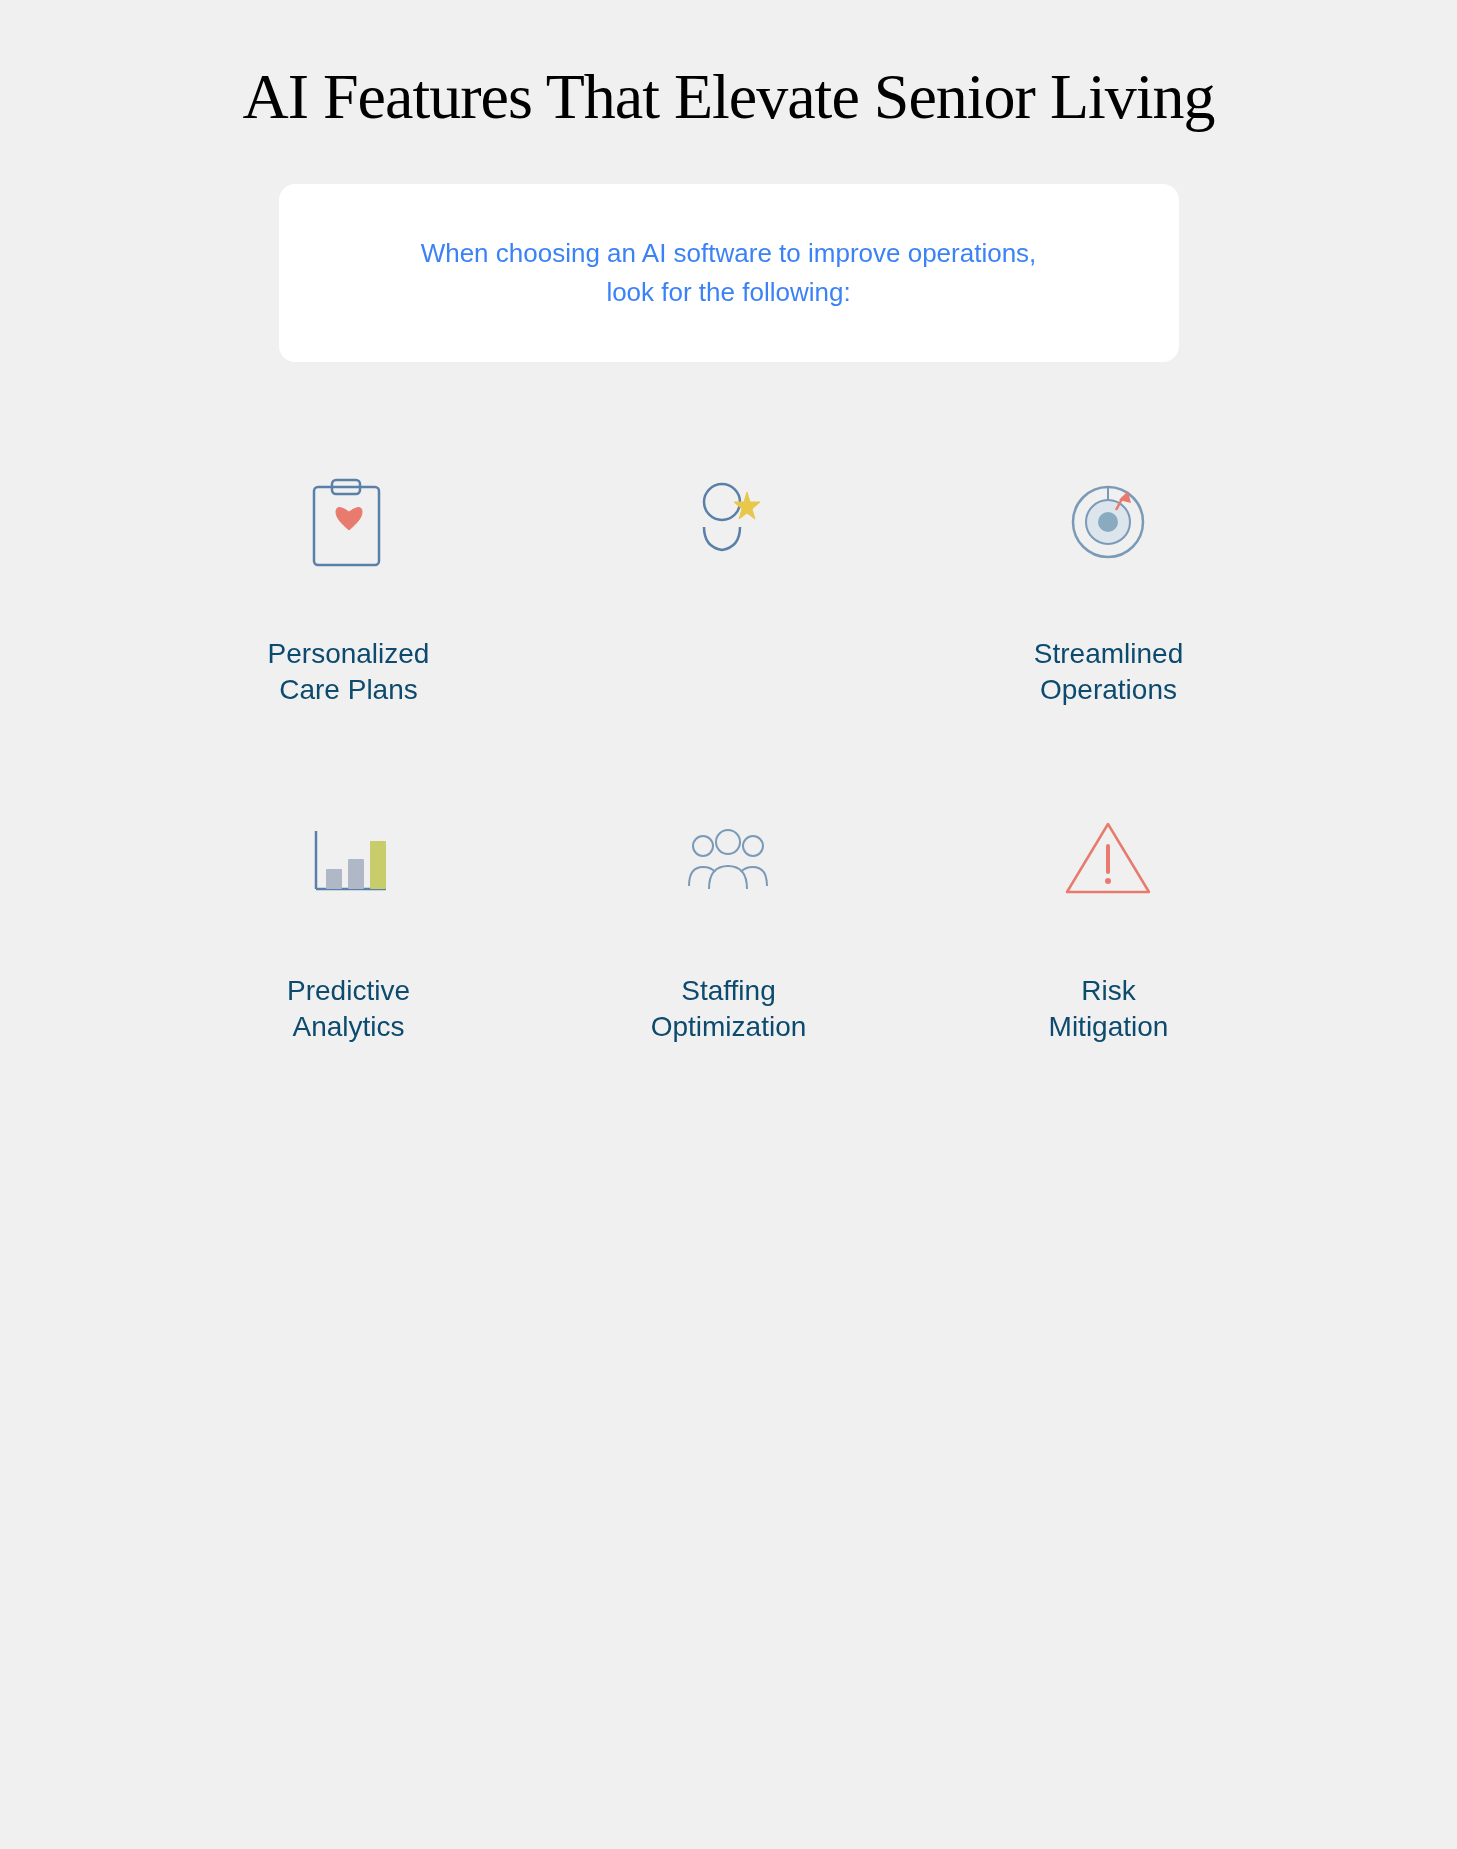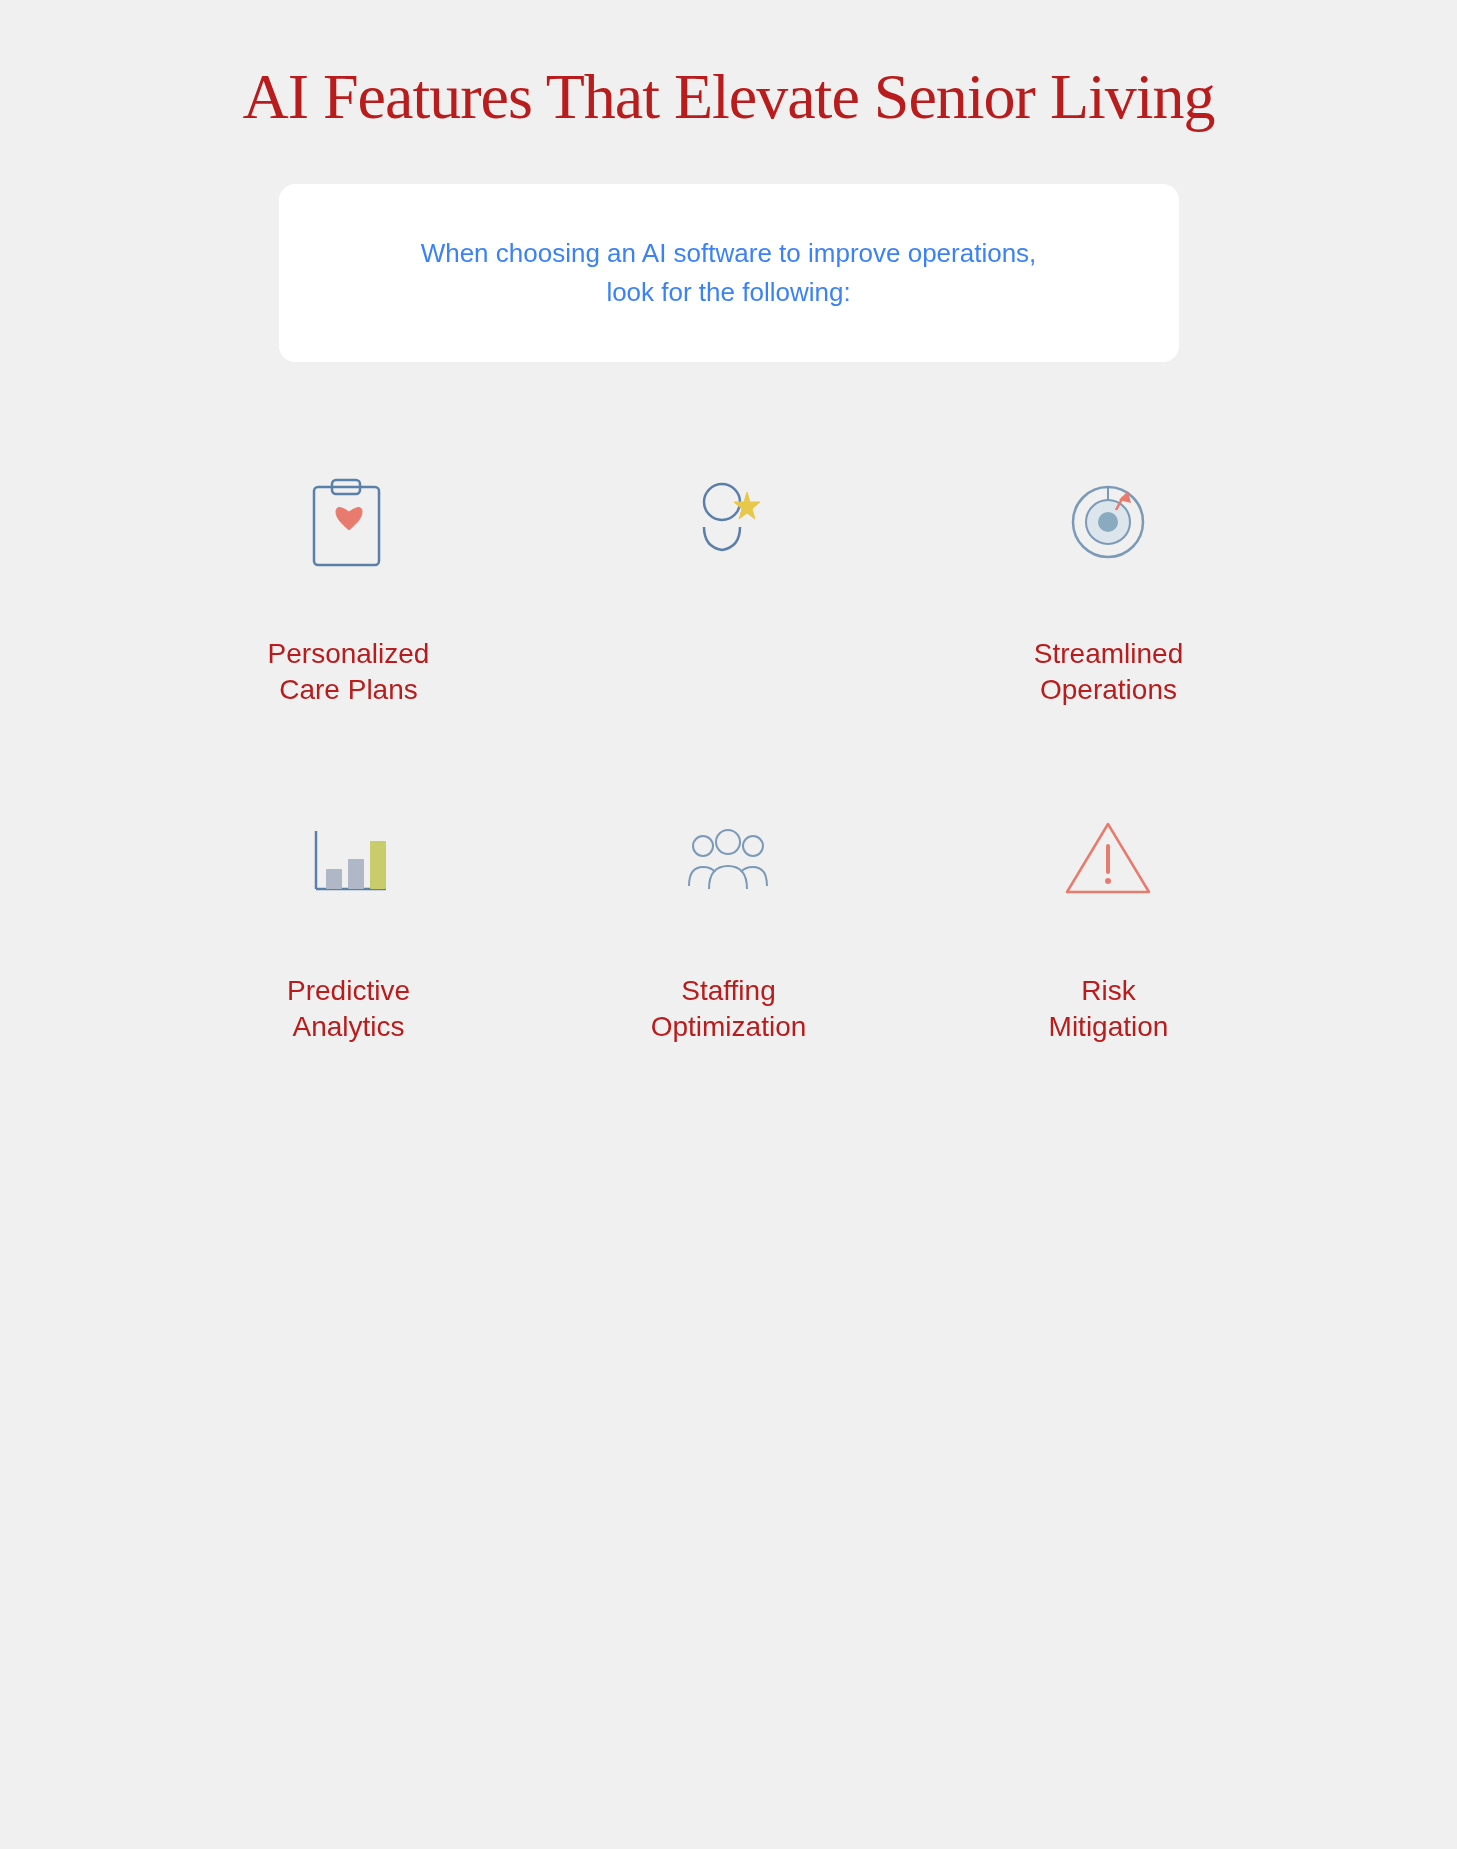--- a/index.html
+++ b/index.html
@@ -10,21 +10,21 @@
       min-height: 1849px;
       display: flex;
       flex-direction: column;
       align-items: center;
       padding: 60px 80px 80px 80px;
     }
 
     .page-title {
       font-size: 64px;
       font-weight: 400;
-      color: #b91c1c;
+      color: #000000;
       text-align: center;
       margin-bottom: 50px;
       letter-spacing: -1px;
       font-family: 'Georgia', serif;
     }
 
     .intro-box {
       background: #ffffff;
       border-radius: 16px;
       padding: 50px 120px;
@@ -62,21 +62,21 @@
       height: 180px;
       border-radius: 50%;
       background: #f0f0f0;
       display: flex;
       align-items: center;
       justify-content: center;
     }
 
     .feature-label {
       font-size: 28px;
-      color: #b91c1c;
+      color: #0c4a6e;
       text-align: center;
       line-height: 1.3;
       font-family: Arial, sans-serif;
       font-weight: 400;
     }
 
     
     svg {
       overflow: visible;
     }

